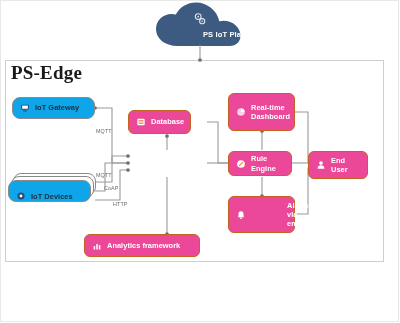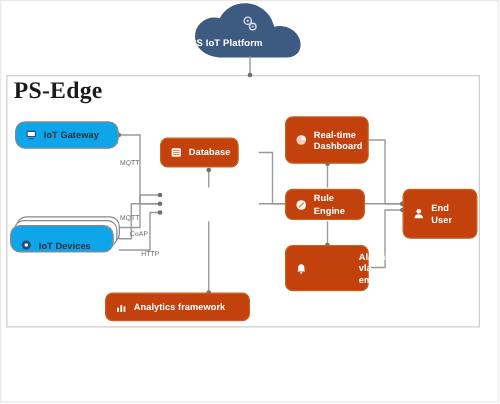--- a/index.html
+++ b/index.html
@@ -47,23 +47,23 @@
 
   
   .cloud-wrap {
     position: absolute;
     left: 152px; top: 2px;
     width: 96px; height: 48px;
   }
   .cloud-svg { display:block; }
   .cloud-label {
     position: absolute;
-    left: 0; top: 28px;
+    left: 13px; top: 28px;
     width: 96px;
-    text-align: left;
+    text-align: right;
     font-size: 7.6px;
     font-weight: bold;
     color: #ffffff;
     letter-spacing: 0.1px;
     white-space: nowrap;
   }
   .cloud-icon {
     position: absolute;
     left: 40px; top: 9px;
     width: 16px; height: 16px;
@@ -96,21 +96,21 @@
   .node .nicon {
     flex: 0 0 auto;
     width: 10px; height: 10px;
     display: flex;
     align-items: center;
     justify-content: center;
   }
 
   
   .node.orange {
-    background: #c2410c;
+    background: #ec4899;
     border: 1px solid #C4621F;
   }
   .node.orange .ntext { color: #ffffff; }
 
   
   .node.white {
     background: #0ea5e9;
     border: 1px solid #8a8a8a;
     border-radius: 8px;
   }
@@ -278,21 +278,21 @@
   <div class="node orange" style="left:228px; top:196px; width:67px; height:37px;gap:41px;">
     <span class="nicon">
       <svg width="10" height="10" viewBox="0 0 12 12">
         <path d="M6 1.6 C7.9 1.6 9 3 9 4.8 L9 7.4 L9.8 8.6 L2.2 8.6 L3 7.4 L3 4.8 C3 3 4.1 1.6 6 1.6 Z" fill="#ffffff"></path>
         <circle cx="6" cy="9.8" r="1" fill="#ffffff"></circle>
       </svg>
     </span>
     <span class="ntext">Alarms vla emall</span>
   </div>
 
-  <div class="node orange" style="left:322px; top:151px; width:60px; height:40px;">
+  <div class="node orange" style="left:308px; top:151px; width:60px; height:28px;">
     <span class="nicon">
       <svg width="10" height="10" viewBox="0 0 12 12">
         <circle cx="6" cy="3.7" r="2.2" fill="#ffffff"></circle>
         <path d="M1.9 10.4 C1.9 7.7 3.7 6.4 6 6.4 C8.3 6.4 10.1 7.7 10.1 10.4 Z" fill="#ffffff"></path>
       </svg>
     </span>
     <span class="ntext">End User</span>
   </div>
 
 </div>

